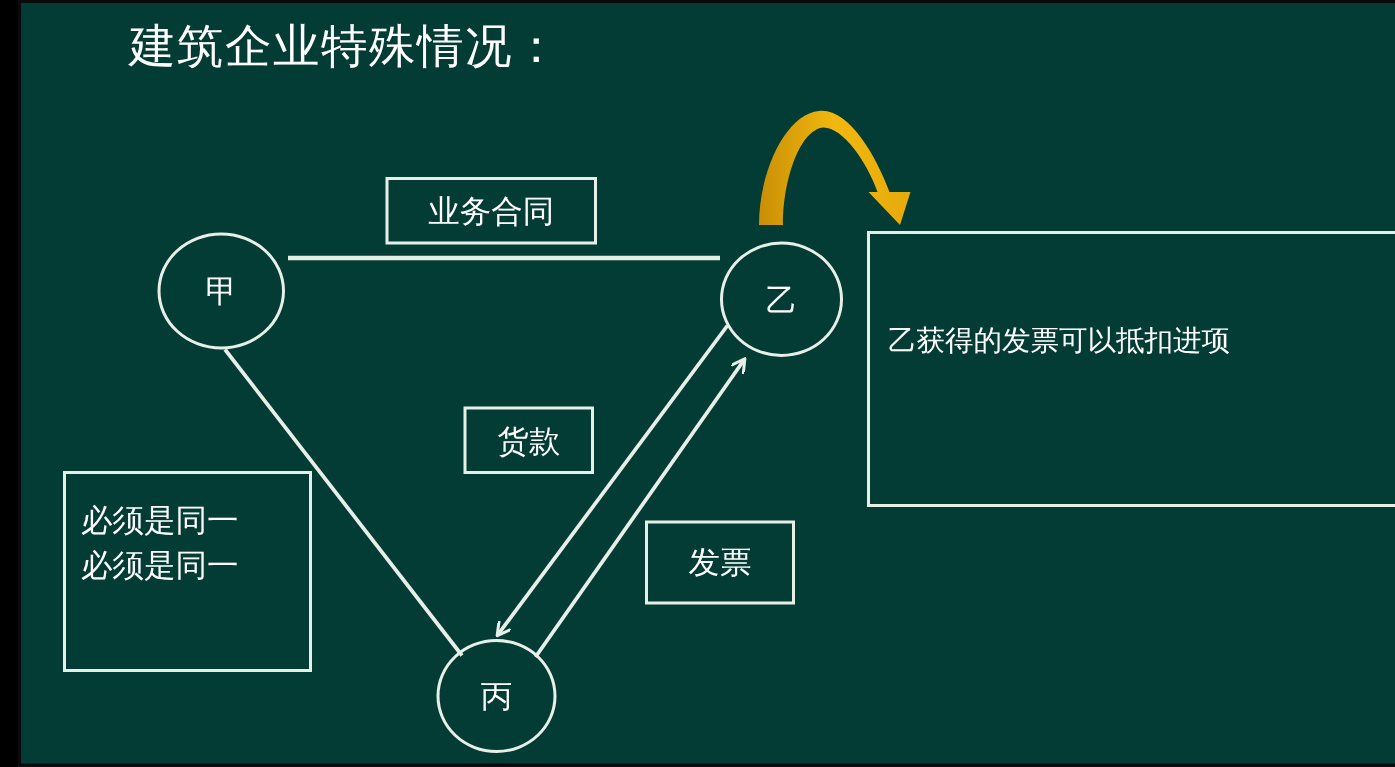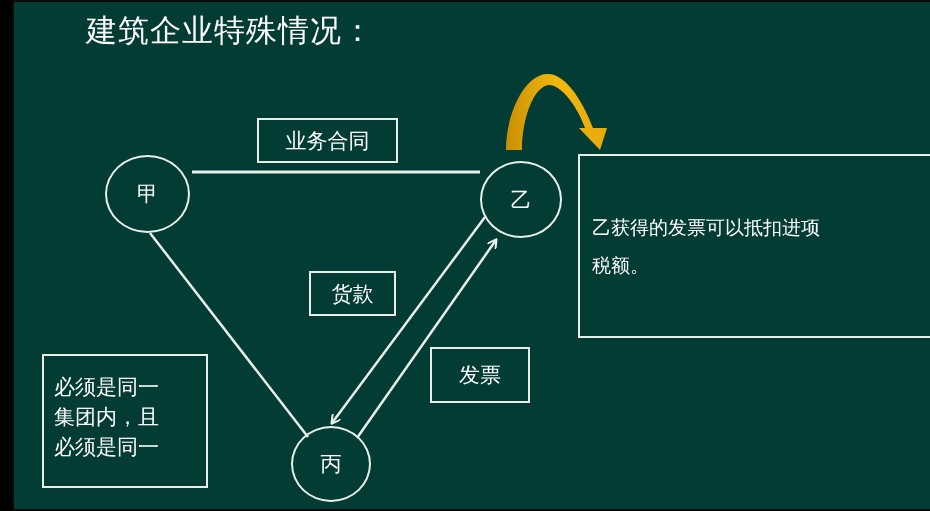--- a/index.html
+++ b/index.html
@@ -43,23 +43,21 @@
   </svg>
 
   <div class="box lbl" style="left:295px;top:269px;width:87px;height:45px;">货款</div>
   <div class="box lbl" style="left:243px;top:116px;width:141px;height:45px;">业务合同</div>
   <div class="box lbl" style="left:416px;top:345px;width:100px;height:56px;">发票</div>
 
   <div class="circle" style="left:91px;top:153px;width:85px;height:78px;">甲</div>
   <div class="circle" style="left:466px;top:159px;width:82px;height:77px;">乙</div>
   <div class="circle" style="left:277px;top:424px;width:80px;height:76px;">丙</div>
 
-  <div class="box note2" style="left:28px;top:312px;width:166px;height:134px;margin-top:40px;">
+  <div class="box note2" style="left:28px;top:312px;width:166px;height:134px;">
     <div>必须是同一</div>
-    <div>集团内，且</div>
     <div>必须是同一</div>
   </div>
 
   <div class="box note" style="left:564px;top:152px;width:355px;height:184px;padding-top:52px;">
     <div>乙获得的发票可以抵扣进项</div>
-    <div>税额。</div>
   </div>
 </div>
 
 </body></html>

